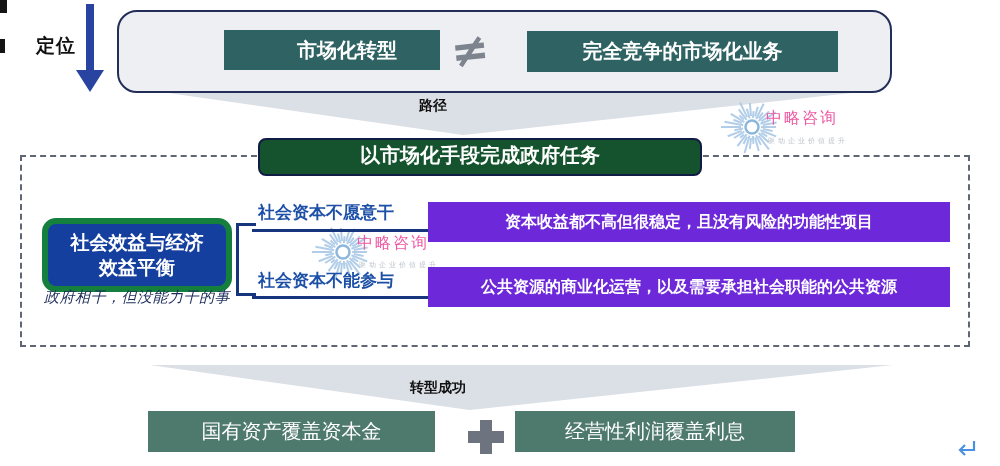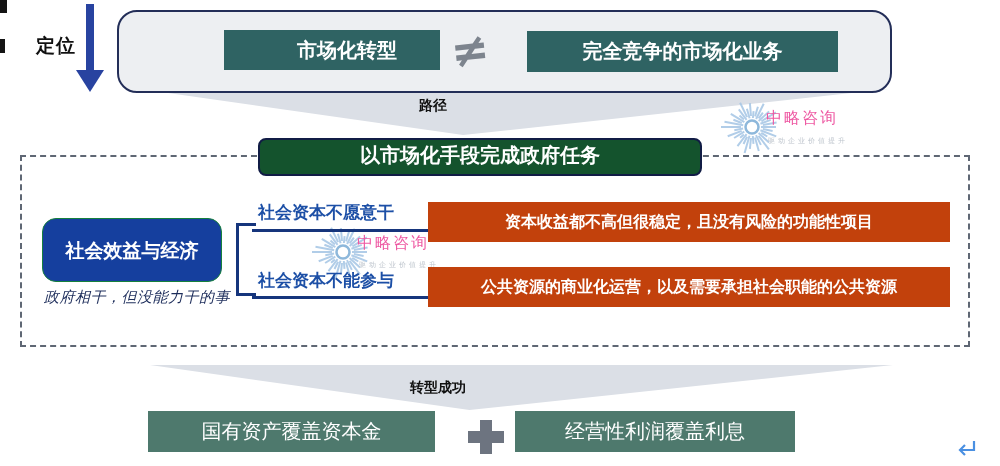--- a/index.html
+++ b/index.html
@@ -33,38 +33,38 @@
   .trans-label{left:400px;top:379px;width:76px;}
 
   
   .dashed{left:20px;top:155px;width:946px;height:188px;border:2px dashed #5f6774;z-index:1;}
 
   
   .strategy{left:258px;top:138px;width:440px;height:34px;background:#14532d;border:2px solid #111c45;border-radius:8px;
     color:#fff;font-size:20px;font-weight:bold;text-align:center;line-height:31px;z-index:4;}
 
   
-  .balance{left:42px;top:218px;width:178px;height:62px;background:#153f9e;border:1px solid #15803d;border-radius:14px;
+  .balance{left:42px;top:218px;width:178px;height:62px;background:#153f9e;border:6px solid #15803d;border-radius:14px;
     color:#fff;font-size:19px;font-weight:bold;text-align:center;z-index:4;display:flex;flex-direction:column;justify-content:center;line-height:25px;}
   .caption{left:44px;top:288px;width:210px;font-family:"DejaVu Serif","Liberation Serif",serif;font-style:italic;
     font-size:15px;color:#1c2c5a;letter-spacing:0.5px;z-index:4;}
 
   
   .navy-line{background:#16357c;z-index:4;}
   .bracket-v{left:236px;top:223px;width:3px;height:73px;}
   .bracket-t{left:236px;top:223px;width:20px;height:3px;}
   .bracket-b{left:236px;top:293px;width:20px;height:3px;}
   .line1{left:252px;top:229px;width:176px;height:3px;}
   .line2{left:252px;top:296px;width:176px;height:3px;}
 
   .branch-label{font-size:17px;font-weight:bold;color:#1c4fa6;z-index:4;}
   .bl1{left:258px;top:201px;}
   .bl2{left:258px;top:269px;}
 
-  .desc{background:#c2410c;color:#fff;font-size:16px;font-weight:bold;text-align:center;line-height:40px;z-index:4;}
+  .desc{background:#6d28d9;color:#fff;font-size:16px;font-weight:bold;text-align:center;line-height:40px;z-index:4;}
   .desc1{left:428px;top:202px;width:522px;height:40px;}
   .desc2{left:428px;top:267px;width:522px;height:40px;}
 
   
   .teal2{background:#4e796d;color:#fff;font-weight:normal;font-size:20px;text-align:center;line-height:41px;z-index:3;}
   .res-a{left:148px;top:411px;width:287px;height:41px;}
   .res-b{left:515px;top:411px;width:280px;height:41px;}
   .plus{left:468px;top:420px;width:36px;height:34px;z-index:3;}
   .plus .h{position:absolute;left:0;top:11px;width:36px;height:12px;background:#6d7480;}
   .plus .v{position:absolute;left:12px;top:0;width:12px;height:34px;background:#6d7480;}
@@ -144,20 +144,21 @@
     <span class="wm-name">中略咨询</span>
     <span class="wm-tag">驱动企业价值提升</span>
   </div>
 
   <div class="abs dashed"></div>
 
   <div class="abs strategy">以市场化手段完成政府任务</div>
 
   <div class="abs balance">
     <span>社会效益与经济</span>
+    <span>效益平衡</span>
   </div>
   <div class="abs caption">政府相干，但没能力干的事</div>
 
   <div class="abs navy-line bracket-v"></div>
   <div class="abs navy-line bracket-t"></div>
   <div class="abs navy-line bracket-b"></div>
   <div class="abs navy-line line1"></div>
   <div class="abs navy-line line2"></div>
 
   <div class="abs wm wm2">

